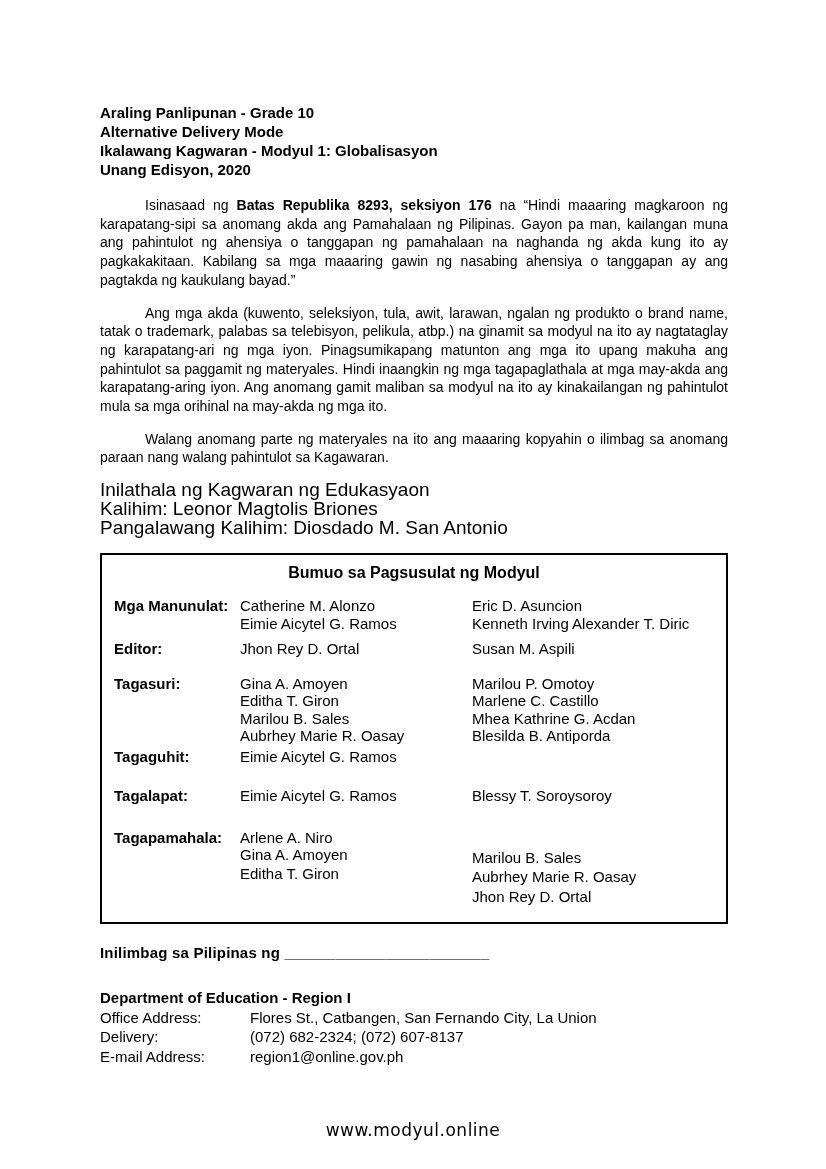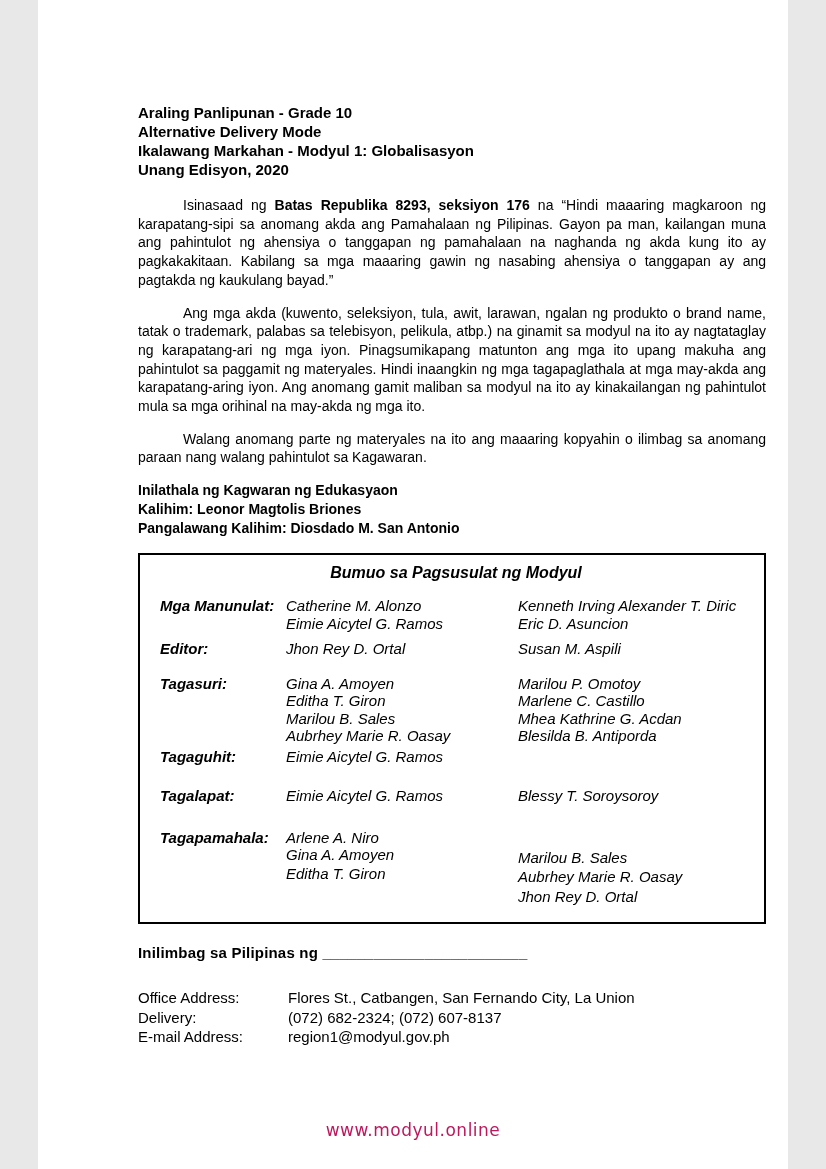--- a/index.html
+++ b/index.html
@@ -1,18 +1,18 @@
 <!DOCTYPE html>
 <html><head>
 <meta charset="utf-8">
 <style>
   html, body { margin: 0; padding: 0; background: #e8e8e8; }
   .page {
     position: relative;
-    width: 750px;
+    width: 826px;
     height: 1169px;
     margin: 0 auto;
     background: #ffffff;
     font-family: "Liberation Sans", sans-serif;
     color: #000000;
     overflow: hidden;
   }
   .content {
     position: absolute;
     left: 100px;
@@ -27,31 +27,29 @@
   }
   .para {
     font-size: 14px;
     line-height: 18.7px;
     text-align: justify;
     text-indent: 45px;
     margin: 0 0 14px 0;
   }
   .para b { font-weight: bold; }
   .publisher-block {
-    font-size: 14px;
+    font-size: 19px;
     line-height: 18.7px;
     margin-top: 13px;
     margin-bottom: 5px;
-    font-weight: bold;
   }
   .credits-box {
     border: 2px solid #000000;
-    padding: 8px 12px 10px 20px;
+    padding: 8px 12px 10px 12px;
     margin-top: 16px;
-    font-style: italic;
   }
   .credits-title {
     font-weight: bold;
     font-size: 16px;
     line-height: 19px;
     text-align: center;
     margin-bottom: 15px;
   }
   .credits-row {
     display: grid;
@@ -83,34 +81,34 @@
   .office-name { font-weight: bold; }
   .office-row { display: grid; grid-template-columns: 150px 1fr; }
   .watermark {
     position: absolute;
     left: 0;
     right: 0;
     top: 1120px;
     text-align: center;
     font-size: 17px;
     letter-spacing: 0.5px;
-    color: #be185d;
+    color: #000000;
     font-family: "DejaVu Sans", sans-serif;
   }
 </style>
 </head>
 <body>
 
 <div class="page">
   <div class="content">
 
     <div class="title-block">
       <div>Araling Panlipunan - Grade 10</div>
       <div>Alternative Delivery Mode</div>
-      <div>Ikalawang Markahan - Modyul 1: Globalisasyon</div>
+      <div>Ikalawang Kagwaran - Modyul 1: Globalisasyon</div>
       <div>Unang Edisyon, 2020</div>
     </div>
 
     <p class="para"><span>Isinasaad ng </span><b>Batas Republika 8293, seksiyon 176</b><span> na “Hindi maaaring magkaroon ng karapatang-sipi sa anomang akda ang Pamahalaan ng Pilipinas. Gayon pa man, kailangan muna ang pahintulot ng ahensiya o tanggapan ng pamahalaan na naghanda ng akda kung ito ay pagkakakitaan. Kabilang sa mga maaaring gawin ng nasabing ahensiya o tanggapan ay ang pagtakda ng kaukulang bayad.”</span></p>
 
     <p class="para">Ang mga akda (kuwento, seleksiyon, tula, awit, larawan, ngalan ng produkto o brand name, tatak o trademark, palabas sa telebisyon, pelikula, atbp.) na ginamit sa modyul na ito ay nagtataglay ng karapatang-ari ng mga iyon. Pinagsumikapang matunton ang mga ito upang makuha ang pahintulot sa paggamit ng materyales. Hindi inaangkin ng mga tagapaglathala at mga may-akda ang karapatang-aring iyon. Ang anomang gamit maliban sa modyul na ito ay kinakailangan ng pahintulot mula sa mga orihinal na may-akda ng mga ito.</p>
 
     <p class="para">Walang anomang parte ng materyales na ito ang maaaring kopyahin o ilimbag sa anomang paraan nang walang pahintulot sa Kagawaran.</p>
 
     <div class="publisher-block">
@@ -122,22 +120,22 @@
     <div class="credits-box">
       <div class="credits-title">Bumuo sa Pagsusulat ng Modyul</div>
 
       <div class="credits-row row-manunulat">
         <div class="role">Mga Manunulat:</div>
         <div class="names-col1">
           <div>Catherine M. Alonzo</div>
           <div>Eimie Aicytel G. Ramos</div>
         </div>
         <div class="names-col2">
+          <div>Eric D. Asuncion</div>
           <div>Kenneth Irving Alexander T. Diric</div>
-          <div>Eric D. Asuncion</div>
         </div>
       </div>
 
       <div class="credits-row row-editor">
         <div class="role">Editor:</div>
         <div class="names-col1">
           <div>Jhon Rey D. Ortal</div>
         </div>
         <div class="names-col2">
           <div>Susan M. Aspili</div>
@@ -189,30 +187,31 @@
           <div>Marilou B. Sales</div>
           <div>Aubrhey Marie R. Oasay</div>
           <div>Jhon Rey D. Ortal</div>
         </div>
       </div>
     </div>
 
     <div class="printing-line"><span>Inilimbag sa Pilipinas ng </span><span>________________________</span></div>
 
     <div class="office-block">
+      <div class="office-name">Department of Education - Region I</div>
       <div class="office-row">
         <div>Office Address:</div>
         <div>Flores St., Catbangen, San Fernando City, La Union</div>
       </div>
       <div class="office-row">
         <div>Delivery:</div>
         <div>(072) 682-2324; (072) 607-8137</div>
       </div>
       <div class="office-row">
         <div>E-mail Address:</div>
-        <div>region1@modyul.gov.ph</div>
+        <div>region1@online.gov.ph</div>
       </div>
     </div>
 
   </div>
 
   <div class="watermark">www.modyul.online</div>
 </div>
 
 </body></html>

